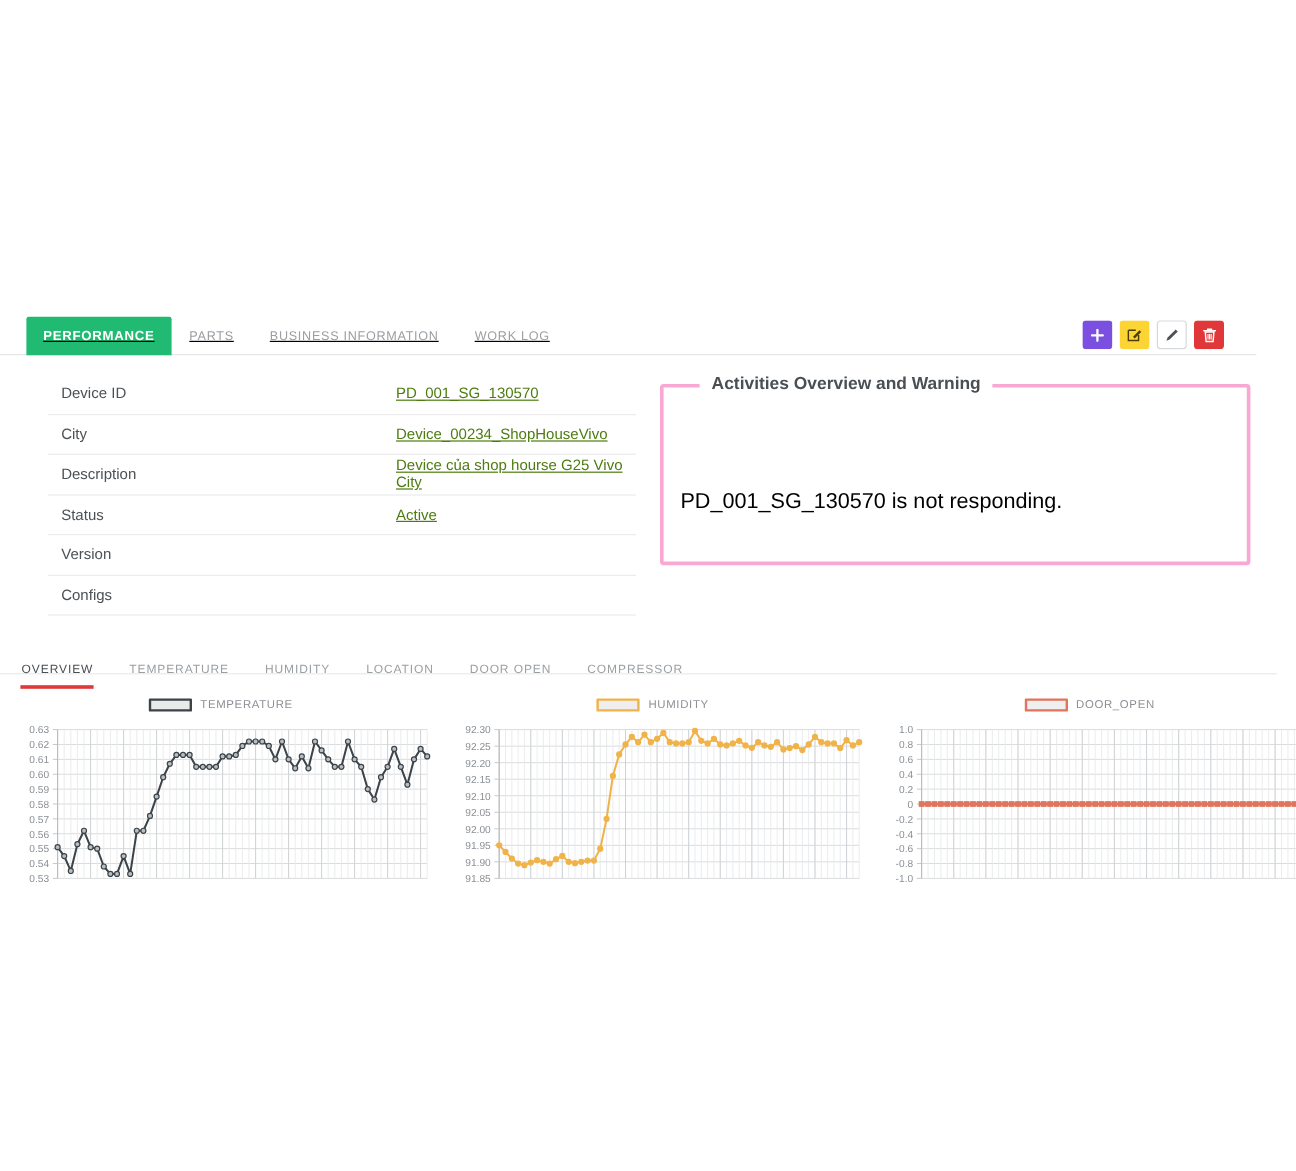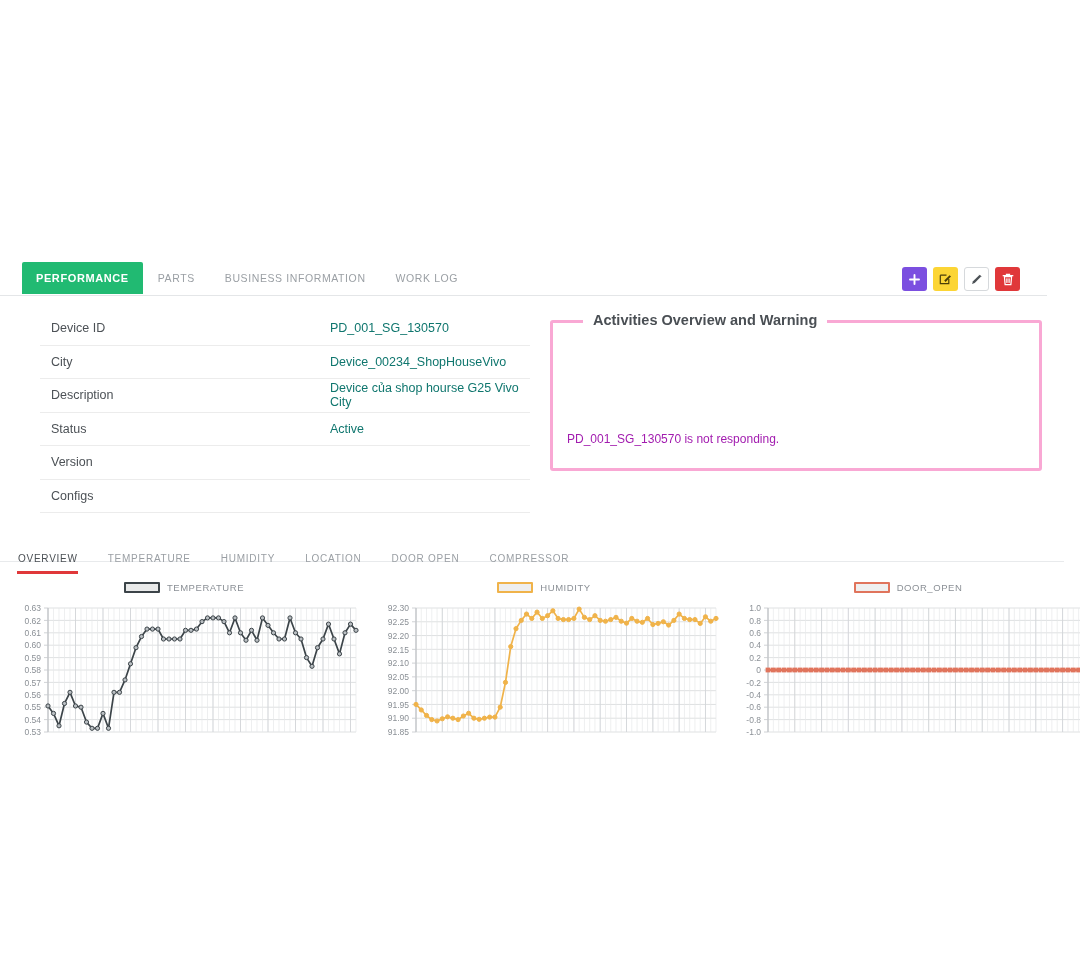--- a/index.html
+++ b/index.html
@@ -10,21 +10,21 @@
     font-family: "Liberation Sans", sans-serif;
     overflow: hidden;
   }
   #app { position: relative; width: 1080px; height: 976px; background:#fff; }
 
   
   .topbar {
     position:absolute; left:0; top:262px; width:1047px; height:34px;
     border-bottom:1px solid #e4e6e8;
   }
-  .topbar-tabs { position:absolute; left:22px; top:0; display:flex; align-items:flex-start; height:34px; }
+  .topbar-tabs { position:absolute; left:22px; top:0; display:flex; align-items:flex-end; height:34px;text-decoration:underline; }
   .tab-active {
     background:#21ba72; color:#fff; font-size:11px; font-weight:bold;
     letter-spacing:.6px; padding:9px 14px 9px 14px; height:32px;
     display:flex; align-items:center; border-radius:2px 2px 0 0;
   }
   .tab-plain {
     color:#9a9fa4; font-size:10.5px; letter-spacing:.6px; font-weight:normal;
     padding:0 15px; height:32px; display:flex; align-items:center; margin-top:0;
   }
   .topbar-actions { position:absolute; right:27px; top:5px; display:flex; gap:6px; }
@@ -38,33 +38,33 @@
   .act-trash { background:#e0383a; }
   .act-btn svg { display:block; }
 
   
   .info-table { position:absolute; left:40px; top:312px; width:490px; }
   .info-row {
     display:flex; align-items:center; height:33.5px;
     border-bottom:1px solid #ececec; font-size:12.5px; color:#4a4f54;gap:45px;
   }
   .info-row .k { width:245px; padding-left:11px; color:#4c5156; }
-  .info-row .v { flex:1; color:#0f766e; }
+  .info-row .v { flex:1; color:#4d7c0f;text-decoration:underline; }
 
   
   .activities {
     position:absolute; left:550px; top:320px; width:492px; height:151px;
     border:3px solid #f9a8d4; border-radius:3px; background:#fff;
   }
   .act-legend {
     position:absolute; left:30px; top:-11px; background:#fff; padding:0 10px;
     font-size:14.5px; font-weight:bold; color:#4a4f54;
   }
   .act-warning {
-    position:absolute; left:14px; bottom:22px; font-size:12px; color:#a21caf;
+    position:absolute; left:14px; bottom:40px; font-size:18px; color:#000000;
   }
 
   
   .chartbar {
     position:absolute; left:0; top:534px; width:1064px; height:28px;
     border-bottom:1px solid #e8eaec;
   }
   .chartbar-inner { position:absolute; left:18px; top:0; display:flex; align-items:center; height:27px; }
   .ctab {
     font-size:10px; letter-spacing:.75px; color:#9a9fa4; padding:0 20px 0 0;

